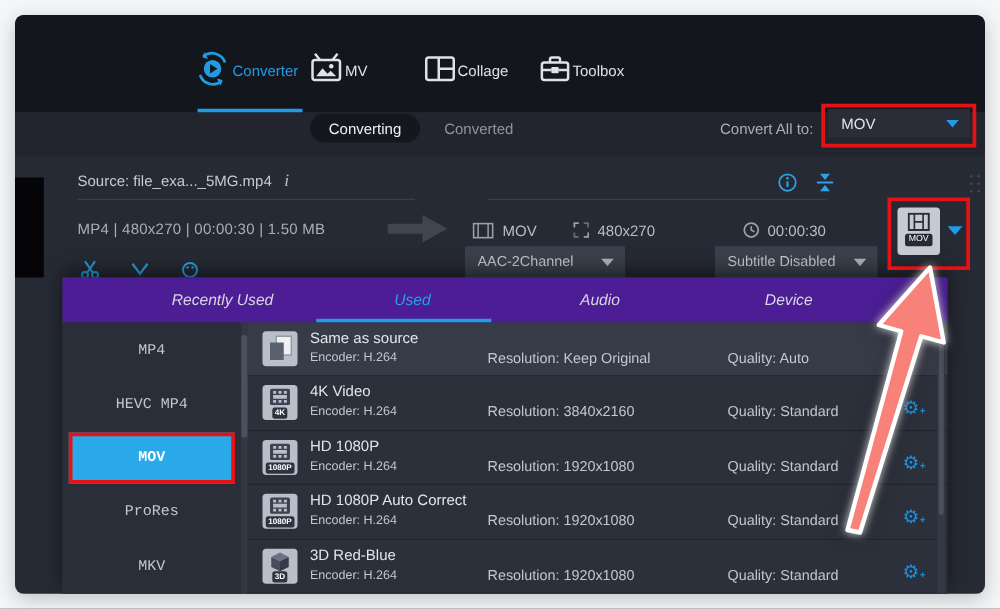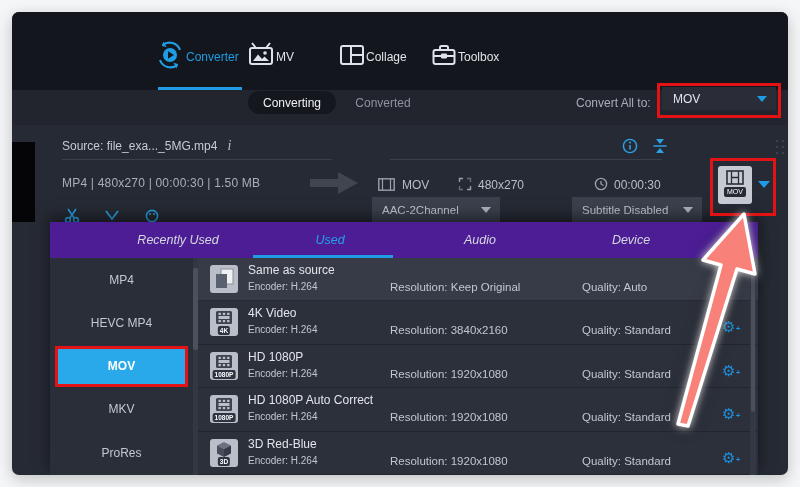--- a/index.html
+++ b/index.html
@@ -47,21 +47,21 @@
       display:grid;grid-template-columns:2px 2px;grid-auto-rows:2px;gap:4px;}
   #drag-dots i{background:#454a55;border-radius:50%;}
   
   #panel{position:absolute;left:38px;top:210px;width:708px;height:253px;background:#2c303b;z-index:10;
       box-shadow:0 -5px 14px rgba(0,0,0,.5);}
   #ptabs{position:absolute;left:0;top:0;width:708px;height:36px;background:#4c1d95;font-style:italic;}
   .ptab{position:absolute;top:0;height:36px;display:flex;align-items:center;transform:translateX(-50%);
       font-size:12.5px;color:#d5d8de;cursor:pointer;}
   .ptab.sel{color:#24a0e8;}
   #ptab-underline{position:absolute;left:203px;bottom:0;width:140px;height:3px;background:#1f9ce3;}
-  #psidebar{position:absolute;left:0;top:36px;width:143px;height:217px;background:#2a2e38;}
+  #psidebar{position:absolute;left:0;top:36px;width:143px;height:217px;background:#2a2e38;font-family:Liberation Mono, monospace;}
   .sitem{height:43.4px;display:flex;align-items:center;justify-content:center;font-size:12px;color:#c3c7d0;cursor:pointer;box-sizing:border-box;}
   .sitem.sel{background:#29a9ea;color:#fff;border:3px solid #e31214;margin:1px 5px;height:41px;font-weight:bold;}
   #sscroll{position:absolute;left:143px;top:36px;width:5px;height:217px;background:#333742;}
   #sscroll i{position:absolute;left:0;top:10px;width:5px;height:82px;background:#4b505c;border-radius:2px;}
   #rows{position:absolute;left:148px;top:36px;width:560px;height:217px;}
   .row{position:relative;width:560px;height:43.4px;box-sizing:border-box;border-bottom:1px solid rgba(0,0,0,.22);cursor:pointer;}
   .row.hl{background:#373b47;border-bottom:1px solid rgba(0,0,0,.3);}
   .ricon{position:absolute;left:12px;top:7px;width:28px;height:28px;background:#b9bec8;border-radius:3px;}
   .ricon svg{position:absolute;left:0;top:0;}
   .rbadge{position:absolute;left:50%;transform:translateX(-50%);bottom:1px;background:#2e3340;color:#fff;
@@ -236,22 +236,22 @@
       <span class="ptab sel" style="left:280px;">Used</span>
       <span class="ptab" style="left:430px;">Audio</span>
       <span class="ptab" style="left:581px;">Device</span>
       <div id="ptab-underline"></div>
     </div>
 
     <div id="psidebar">
       <div class="sitem">MP4</div>
       <div class="sitem">HEVC MP4</div>
       <div class="sitem sel">MOV</div>
+      <div class="sitem">ProRes</div>
       <div class="sitem">MKV</div>
-      <div class="sitem">ProRes</div>
     </div>
     <div id="sscroll">
         <i></i>
       </div>
 
     <div id="rows">
   <div class="row hl">
     <div class="ricon">
       <svg class="ic-copy" width="28" height="28" viewBox="0 0 28 28">
         <rect x="11" y="4" width="12" height="15" fill="#eef0f3" stroke="#8b909b" stroke-width="1"></rect>

